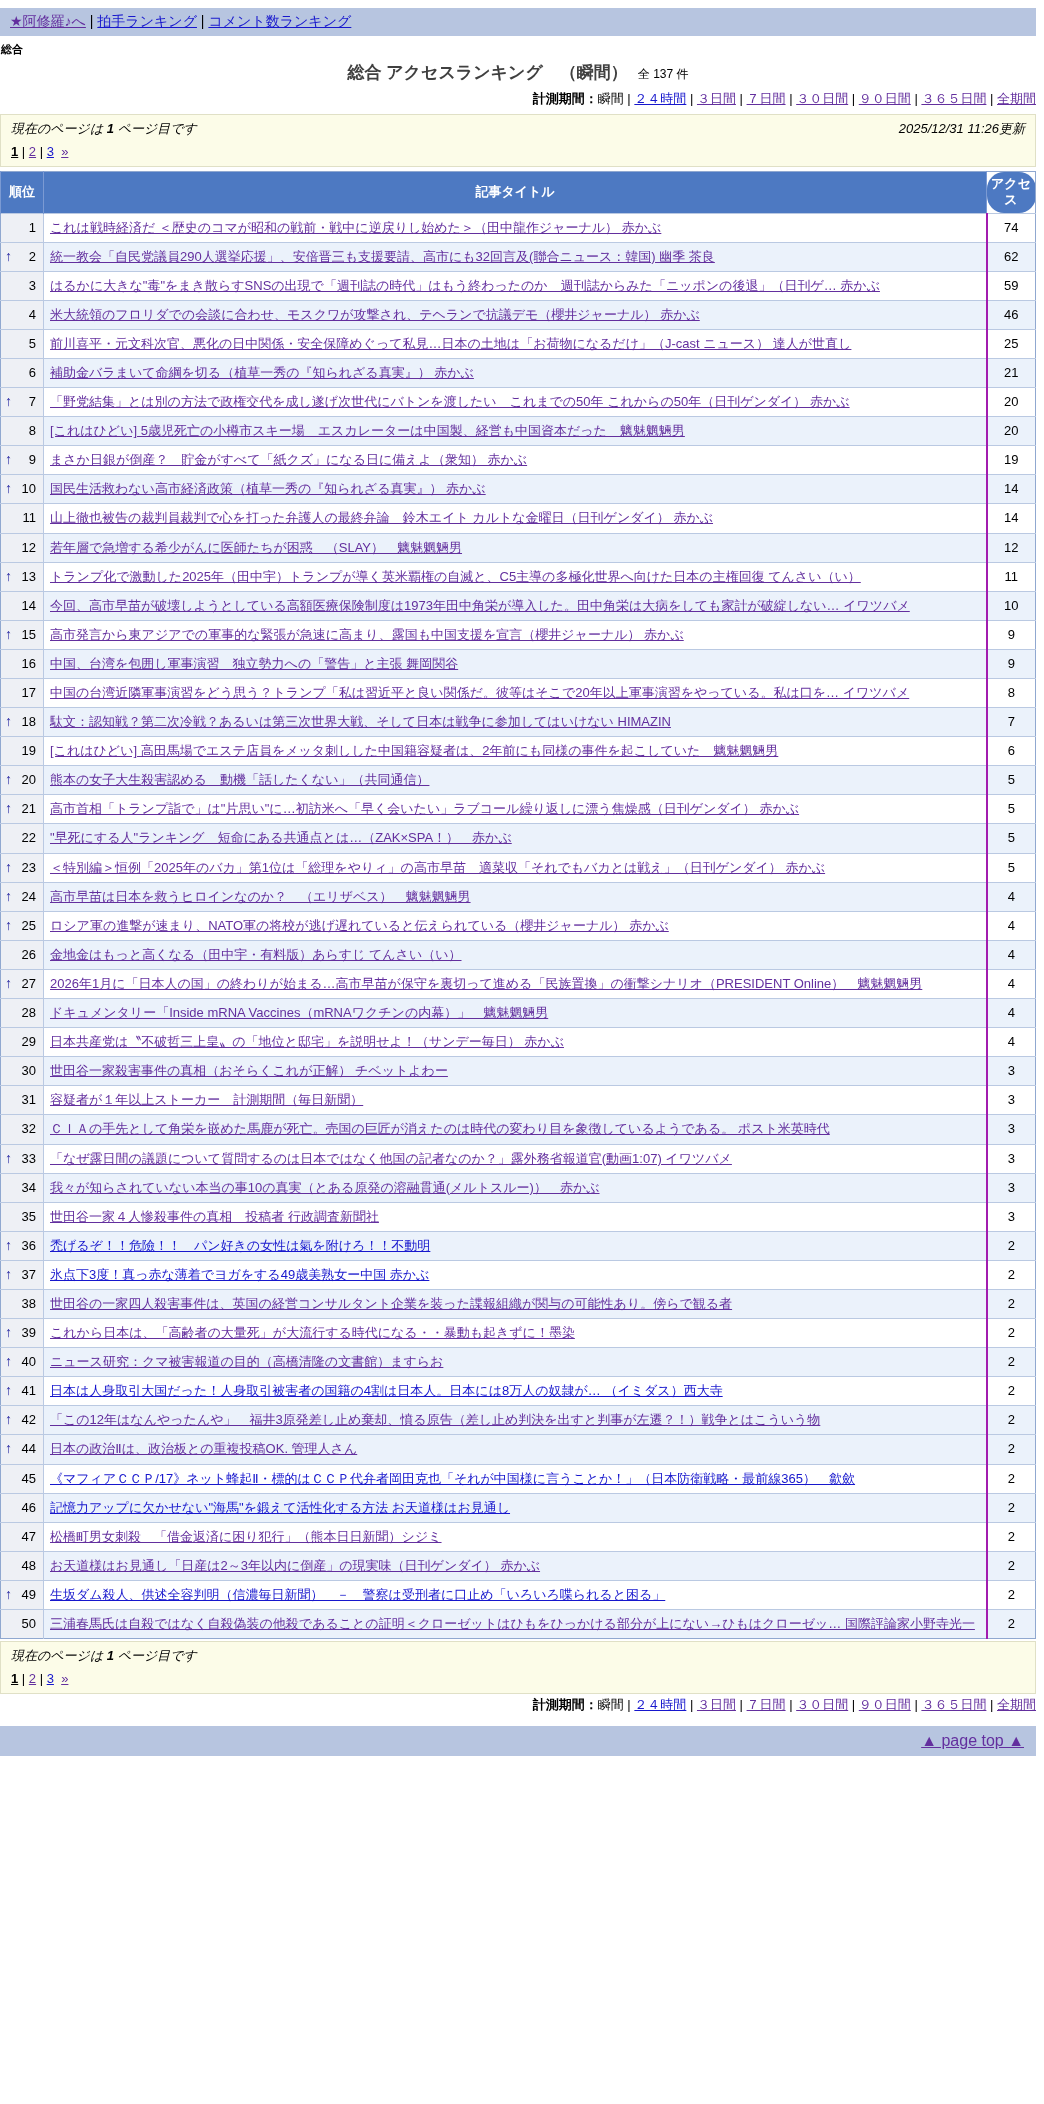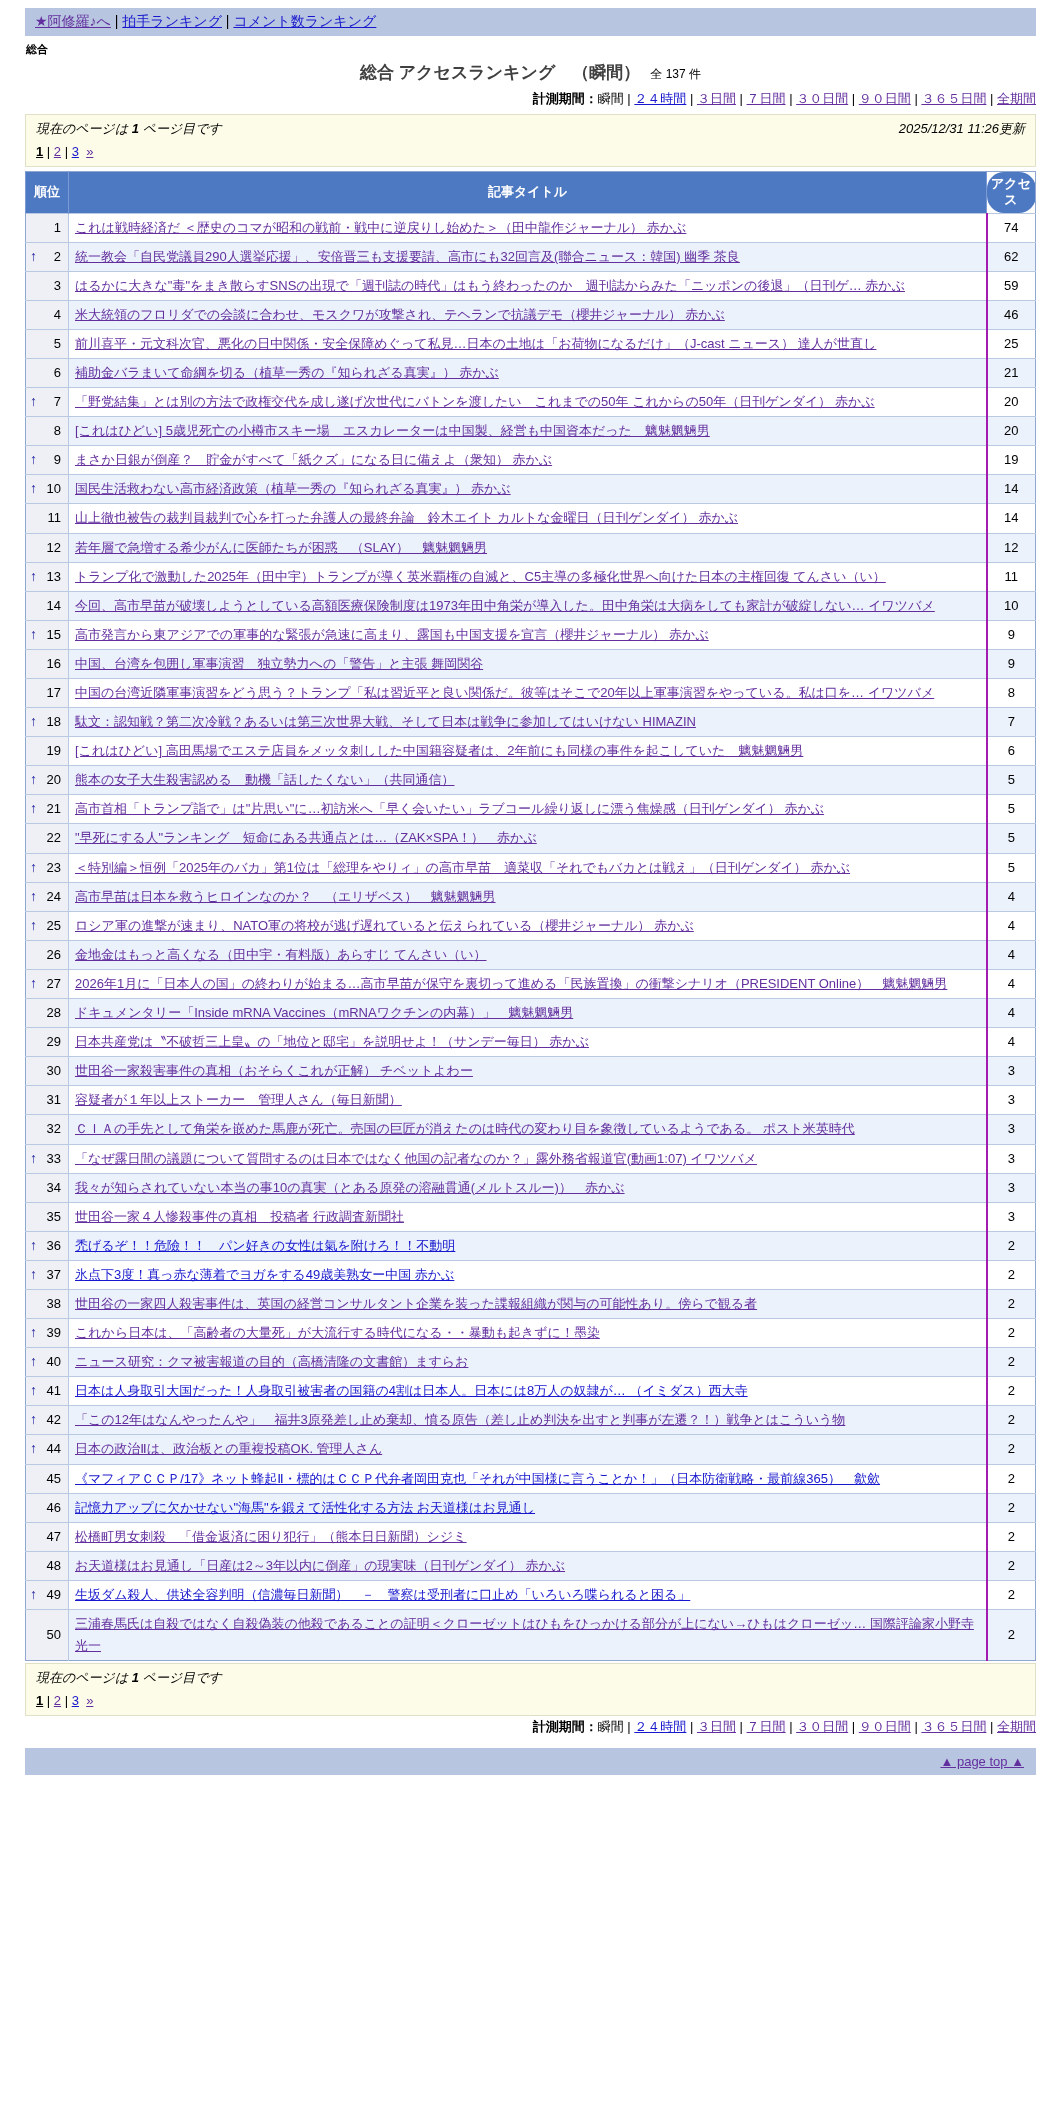--- a/index.html
+++ b/index.html
@@ -1,17 +1,17 @@
 <!DOCTYPE html>
 <html><head>
 <meta charset="utf-8">
 <style>
   html,body { margin:0; padding:0; background:#ffffff; }
   body { font-family:"Liberation Sans","DejaVu Sans",sans-serif; font-size:13px; color:#000; }
-  .wrap { padding:8px 8px 30px 25px; }
+  .wrap { padding:8px 8px 30px 0; }
 
   .topbar { background:#b7c5e0; padding:5px 10px; font-size:14px; }
   .topbar a { text-decoration:underline; }
 
   a.visited { color:#632f9e; }
   a.unread  { color:#1717cd; }
   a { text-decoration:underline; }
 
   .section-label { font-size:11px; font-weight:bold; margin:6px 0 2px 1px; }
 
@@ -32,21 +32,21 @@
   table.rank thead th { background:#4d79c2; color:#fff; font-weight:bold; font-size:13px; padding:4px 2px; line-height:1.25; border-left:1px solid #7b9ad3; }
   th.th-rank { width:38px; }
   th.th-access { width:44px; word-break:break-all; padding:4px 6px;border-radius:17px; }
   tbody td { border-top:1px solid #bac9e2; padding:3px 6px; font-size:13px; line-height:1.7; vertical-align:middle; }
   td.rankcell { background:#eef0f5; text-align:right; padding:3px 7px 3px 3px; border-right:1px solid #bac9e2; position:relative; white-space:nowrap; width:38px; }
   .arrow { position:absolute; left:4px; top:50%; transform:translateY(-50%); color:#2323a0; font-weight:bold; font-size:14px; }
   tr.even td.titlecell, tr.even td.accesscell { background:#ebf2fb; }
   td.accesscell { text-align:center; border-left:2px solid #a21caf; width:44px; }
   td.titlecell a { text-decoration:underline; }
 
-  .footerbar { background:#b7c5e0; text-align:right; padding:6px 12px; margin-top:12px; font-size:13px; }
+  .footerbar { background:#b7c5e0; text-align:right; padding:6px 12px; margin-top:12px; font-size:16px; }
 </style>
 </head>
 <body>
 
 <div class="wrap">
 
   <div class="topbar"><a class="visited" href="#">★阿修羅♪へ</a><span class="sep"> | </span><a class="unread" href="#">拍手ランキング</a><span class="sep"> | </span><a class="unread" href="#">コメント数ランキング</a></div>
 
   <div class="section-label">総合</div>
 
@@ -218,21 +218,21 @@
           <td class="titlecell"><a class="visited" href="#">日本共産党は〝不破哲三上皇〟の「地位と邸宅」を説明せよ！（サンデー毎日） 赤かぶ</a></td>
           <td class="accesscell">4</td>
         </tr>
         <tr class="even">
           <td class="rankcell"><span class="ranknum">30</span></td>
           <td class="titlecell"><a class="visited" href="#">世田谷一家殺害事件の真相（おそらくこれが正解） チベットよわー</a></td>
           <td class="accesscell">3</td>
         </tr>
         <tr class="odd">
           <td class="rankcell"><span class="ranknum">31</span></td>
-          <td class="titlecell"><a class="visited" href="#">容疑者が１年以上ストーカー　管理人さん（毎日新聞）</a></td>
+          <td class="titlecell"><a class="visited" href="#">容疑者が１年以上ストーカー　計測期間（毎日新聞）</a></td>
           <td class="accesscell">3</td>
         </tr>
         <tr class="even">
           <td class="rankcell"><span class="ranknum">32</span></td>
           <td class="titlecell"><a class="visited" href="#">ＣＩＡの手先として角栄を嵌めた馬鹿が死亡。売国の巨匠が消えたのは時代の変わり目を象徴しているようである。 ポスト米英時代</a></td>
           <td class="accesscell">3</td>
         </tr>
         <tr class="odd">
           <td class="rankcell"><span class="arrow">↑</span><span class="ranknum">33</span></td>
           <td class="titlecell"><a class="visited" href="#">「なぜ露日間の議題について質問するのは日本ではなく他国の記者なのか？」露外務省報道官(動画1:07) イワツバメ</a></td>

